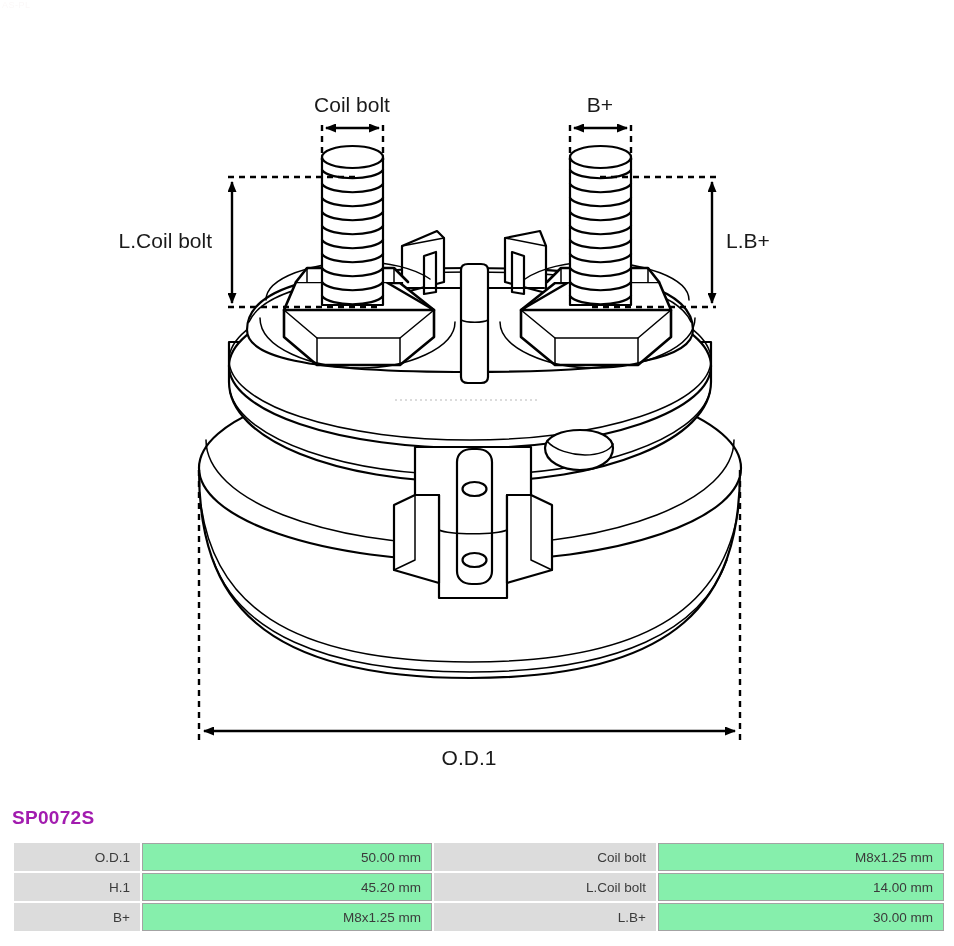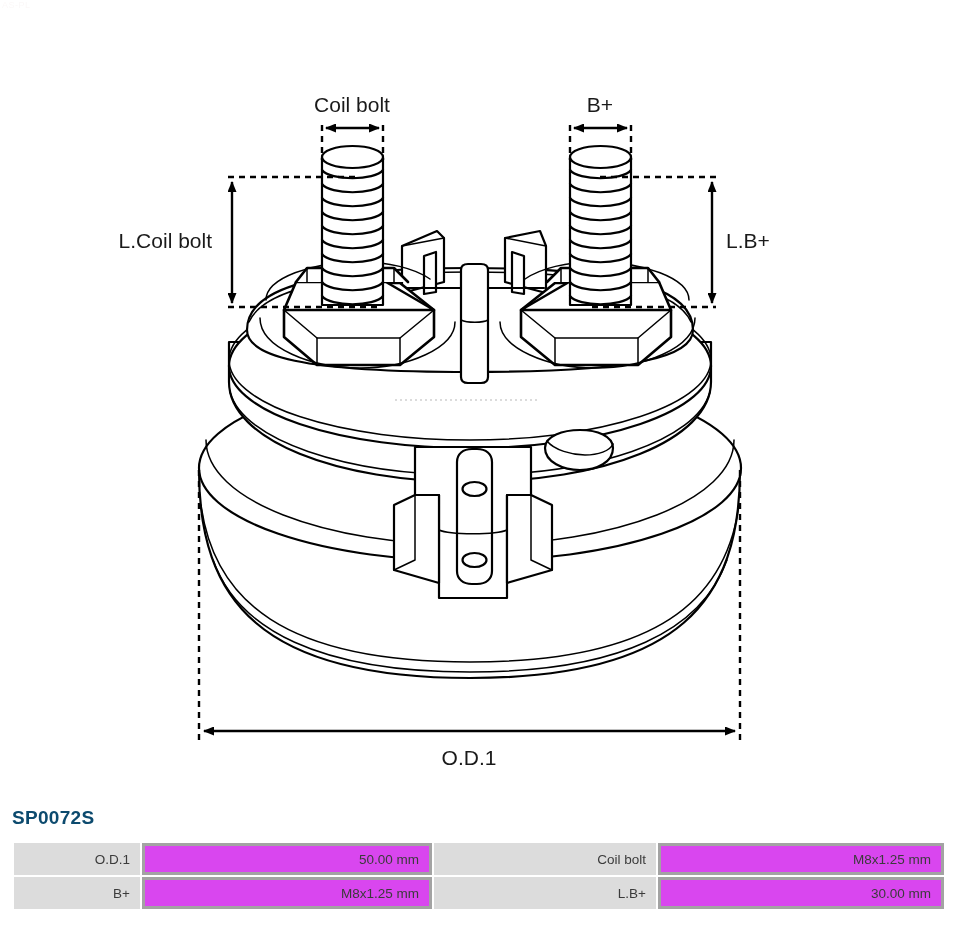--- a/index.html
+++ b/index.html
@@ -31,21 +31,21 @@
   #diagram-svg {
     display: block;
   }
   #part-title {
     position: absolute;
     left: 12px;
     top: 808px;
     font-size: 19px;
     font-weight: bold;
     letter-spacing: 0.3px;
-    color: #0c4a6e;
+    color: #a21caf;
     line-height: 1;
   }
   #spec-table-wrap {
     position: absolute;
     left: 12px;
     top: 841px;
     width: 930px;
   }
   table.spec {
     border-collapse: separate;
@@ -61,22 +61,22 @@
     vertical-align: middle;
     color: #3b3b3b;
     font-size: 13.5px;
     white-space: nowrap;
     overflow: hidden;
   }
   td.lbl {
     background: #dcdcdc;
   }
   td.val {
-    background: #d946ef;
-    border: 3px solid #a3a3a3;
+    background: #86efac;
+    border: 1px solid #a3a3a3;
   }
   col.c-lbl1 { width: 126px; }
   col.c-val1 { width: 290px; }
   col.c-lbl2 { width: 222px; }
   col.c-val2 { width: 286px; }
   #watermark {
     position: absolute;
     left: 2px;
     top: 0px;
     width: 112px;
@@ -313,20 +313,26 @@
           <col class="c-val2">
       </colgroup>
       <tbody>
         <tr>
           <td class="lbl">O.D.1</td>
           <td class="val">50.00 mm</td>
           <td class="lbl">Coil bolt</td>
           <td class="val">M8x1.25 mm</td>
         </tr>
         <tr>
+          <td class="lbl">H.1</td>
+          <td class="val">45.20 mm</td>
+          <td class="lbl">L.Coil bolt</td>
+          <td class="val">14.00 mm</td>
+        </tr>
+        <tr>
           <td class="lbl">B+</td>
           <td class="val">M8x1.25 mm</td>
           <td class="lbl">L.B+</td>
           <td class="val">30.00 mm</td>
         </tr>
       </tbody>
     </table>
   </div>
 
 </div>

